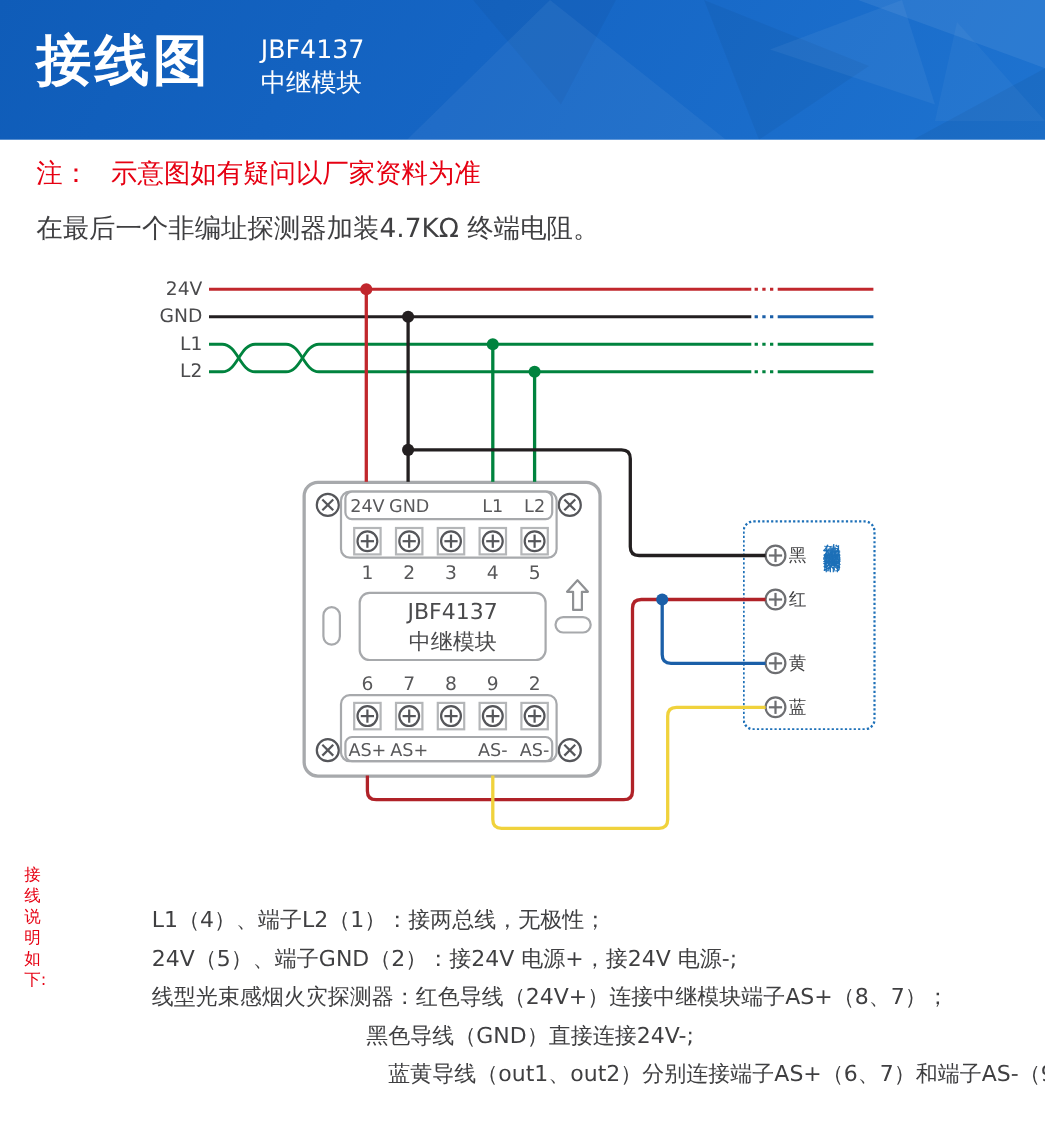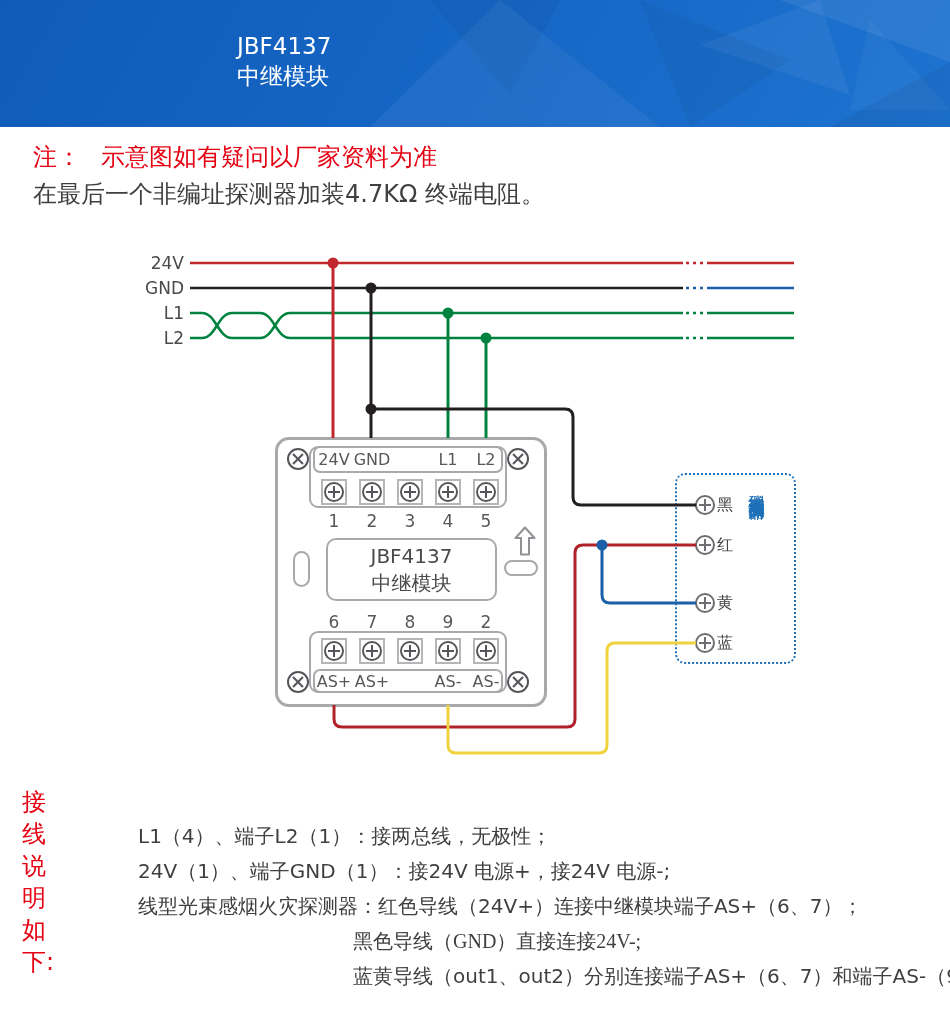--- a/index.html
+++ b/index.html
@@ -13,21 +13,21 @@
   #banner svg { position:absolute; left:0; top:0; }
   #banner-title { position:absolute; left:33px; top:22px; color:#fff; font-size:50px;
                   font-weight:bold; letter-spacing:3px; }
   #banner-sub { position:absolute; left:237px; top:31px; color:#fff; font-size:23px;
                 line-height:30px; font-weight:500; }
 
   
   #note { position:absolute; left:33px; top:140px; width:890px; font-size:24px; line-height:35px; }
   .red-text { color:#e60012; }
   .body-text { color:#3f3f41; }
-  #note-line0 { margin-bottom:2px; }
+  #note-line0 { margin-bottom:15px; }
   #note-warning { margin-left:20px; }
 
   
   #wires { position:absolute; left:0; top:0; width:950px; height:1021px; pointer-events:none; z-index:5; }
 
   .bus-label { position:absolute; width:66px; text-align:right; font-size:17px; color:#4a4a4c; }
 
   
   #module { position:absolute; left:275px; top:437px; width:272px; height:270px;
             border:3px solid #a7a9ac; border-radius:14px; background:#fff; z-index:2; }
@@ -63,38 +63,39 @@
   .det-screw { position:absolute; width:20px; height:20px; border:2px solid #6d6e71; border-radius:50%;
                background:#fff; }
   .det-screw .ph { position:absolute; left:2px; top:6.8px; width:12px; height:2.4px; background:#6d6e71; }
   .det-screw .pv { position:absolute; left:6.8px; top:2px; width:2.4px; height:12px; background:#6d6e71; }
   .det-label { position:absolute; left:40px; width:22px; font-size:16px; color:#3f3f41; }
   #det-name { position:absolute; left:68px; top:6px; height:180px; writing-mode:vertical-rl;
               font-size:16.5px; color:#1d70b8; letter-spacing:1px; font-weight:500; }
 
   
   #instructions { position:absolute; left:0; top:0; font-size:20px; color:#3f3f41; }
-  #instr-title { position:absolute; left:22px; top:786px; font-size:24px; }
+  #instr-title { position:absolute; left:22px; top:786px; font-size:15px; }
   .instr-line { position:absolute; white-space:nowrap; }
 </style>
 </head>
 <body>
 
 <div id="page">
 
   <div id="banner">
     <svg width="950" height="127">
       <polygon points="430,0 560,0 510,95" fill="rgba(0,0,0,0.04)"></polygon>
       <polygon points="500,0 660,127 370,127" fill="rgba(255,255,255,0.05)"></polygon>
       <polygon points="640,0 790,60 690,127" fill="rgba(0,0,0,0.045)"></polygon>
       <polygon points="700,45 820,0 850,95" fill="rgba(255,255,255,0.05)"></polygon>
       <polygon points="780,0 950,0 950,62" fill="rgba(255,255,255,0.07)"></polygon>
       <polygon points="830,127 950,62 950,127" fill="rgba(0,0,0,0.05)"></polygon>
       <polygon points="870,20 950,110 850,110" fill="rgba(255,255,255,0.04)"></polygon>
     </svg>
+    <div id="banner-title">接线图</div>
     <div id="banner-sub">
       <div>JBF4137</div>
       <div>中继模块</div>
     </div>
   </div>
 
   <div id="note">
     <div id="note-line0">
       <span class="red-text">注：</span><span class="red-text" id="note-warning">示意图如有疑问以厂家资料为准</span>
     </div>
@@ -284,19 +285,19 @@
     <circle cx="371" cy="288" r="5.5" fill="#231f20"></circle>
     <circle cx="448" cy="313" r="5.5" fill="#00833e"></circle>
     <circle cx="486" cy="338" r="5.5" fill="#00833e"></circle>
     <circle cx="371" cy="409" r="5.5" fill="#231f20"></circle>
     <circle cx="602" cy="545" r="5.5" fill="#1b5fa8"></circle>
   </svg>
 
   <div id="instructions">
     <div id="instr-title" class="red-text">接线说明如下:</div>
     <div class="instr-line" style="left:138px; top:823px;">L1（4）、端子L2（1）：接两总线，无极性；</div>
-    <div class="instr-line" style="left:138px; top:858px;">24V（1）、端子GND（1）：接24V 电源+，接24V 电源-;</div>
-    <div class="instr-line" style="left:138px; top:893px;">线型光束感烟火灾探测器：红色导线（24V+）连接中继模块端子AS+（6、7）；</div>
-    <div class="instr-line" style="left:353px; top:928px;font-family:Liberation Serif, serif;">黑色导线（GND）直接连接24V-;</div>
+    <div class="instr-line" style="left:138px; top:858px;">24V（5）、端子GND（2）：接24V 电源+，接24V 电源-;</div>
+    <div class="instr-line" style="left:138px; top:893px;">线型光束感烟火灾探测器：红色导线（24V+）连接中继模块端子AS+（8、7）；</div>
+    <div class="instr-line" style="left:333px; top:928px;">黑色导线（GND）直接连接24V-;</div>
     <div class="instr-line" style="left:353px; top:963px;">蓝黄导线（out1、out2）分别连接端子AS+（6、7）和端子AS-（9、10）。</div>
   </div>
 
 </div>
 
 </body></html>

